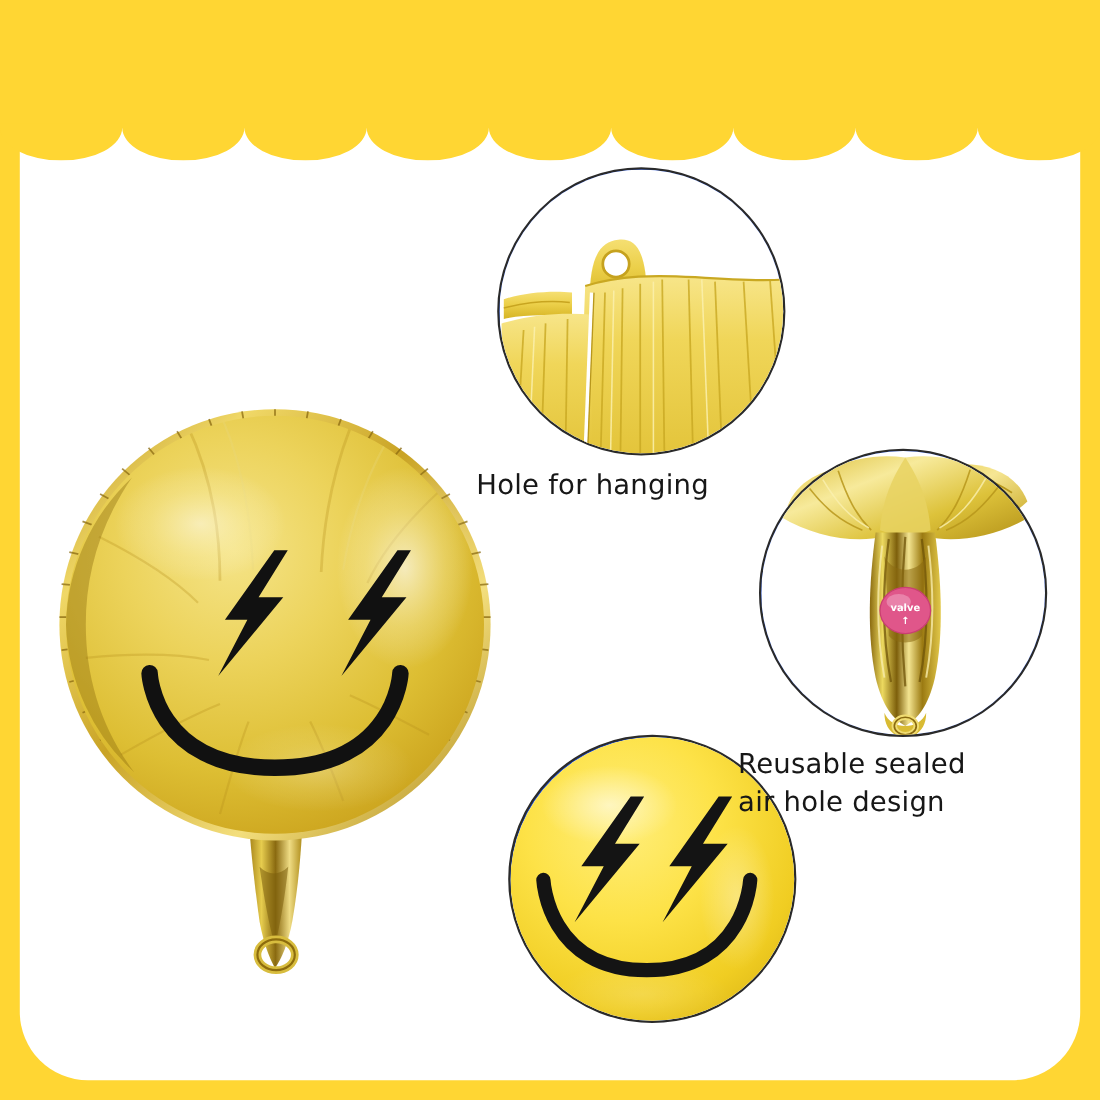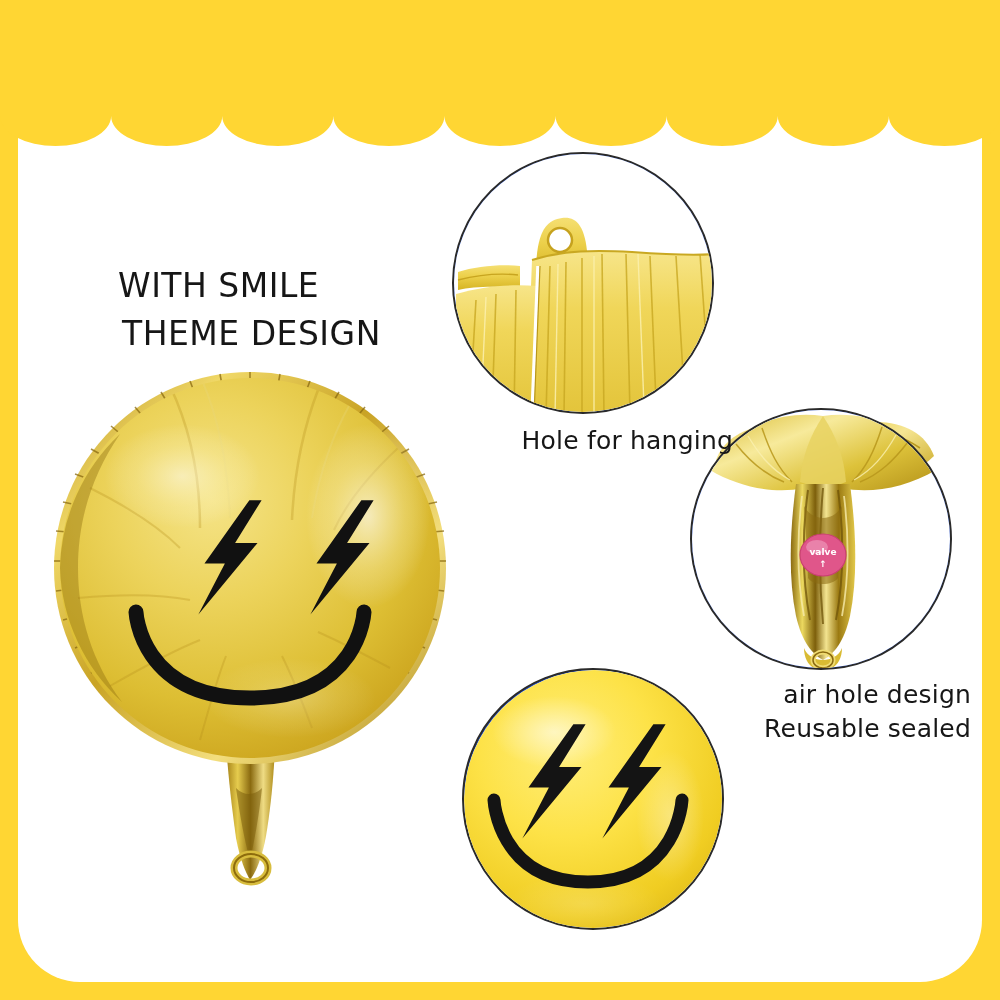--- a/index.html
+++ b/index.html
@@ -90,21 +90,21 @@
     overflow: hidden;
     background: #1d4ed8;
     z-index: 12;
   }
   #circle-hole     { left: 452px; top: 152px; width: 262px; height: 262px; }
   #circle-valve    { left: 690px; top: 408px; width: 262px; height: 262px; }
   #circle-vibrant  { left: 462px; top: 668px; width: 262px; height: 262px; }
 
   .caption {
     position: absolute;
-    text-align: right;
+    text-align: left;
     font-family: "DejaVu Sans", sans-serif;
     font-size: 25px;
     color: #171717;
     line-height: 34px;
     letter-spacing: 0.2px;
     z-index: 20;
     white-space: nowrap;
   }
   #caption-hole    { left: 433px; top: 424px; width: 300px; }
   #caption-valve   { left: 671px; top: 678px; width: 300px; }
@@ -126,24 +126,20 @@
     <defs>
       <clipPath id="cardclip">
         <rect x="0" y="0" width="1000" height="60"></rect>
       </clipPath>
     </defs>
     <path id="scallop-path" fill="#ffd633" d="M0,0 L1000,0 L1000,30 A55.55555555555556,30 0 0,1 888.8888888888889,30 A55.55555555555556,30 0 0,1 777.7777777777778,30 A55.55555555555556,30 0 0,1 666.6666666666667,30 A55.55555555555556,30 0 0,1 555.5555555555555,30 A55.55555555555556,30 0 0,1 444.44444444444446,30 A55.55555555555556,30 0 0,1 333.33333333333337,30 A55.55555555555556,30 0 0,1 222.22222222222223,30 A55.55555555555556,30 0 0,1 111.11111111111111,30 A55.55555555555556,30 0 0,1 0,30 L0,0 Z"></path>
   </svg>
 
   <div id="page-title">PRODUCT DETAILS</div>
 
-  <div id="feature-text">
-    <div class="l1">WITH SMILE</div>
-    <div class="l2">THEME DESIGN</div>
-  </div>
 
   <svg id="main-balloon-group" viewBox="0 0 400 520">
     <defs>
       <radialGradient id="foilMain" cx="40%" cy="32%" r="78%">
         <stop offset="0%" stop-color="#f5e488"></stop>
         <stop offset="34%" stop-color="#ecd35b"></stop>
         <stop offset="68%" stop-color="#ddbe33"></stop>
         <stop offset="100%" stop-color="#c79d18"></stop>
       </radialGradient>
       <linearGradient id="rimMain" x1="0" y1="0" x2="1" y2="1">
@@ -386,22 +382,22 @@
       <g>
         <ellipse cx="131" cy="145" rx="23" ry="21" fill="#e0568a"></ellipse>
         <ellipse cx="131" cy="145" rx="23" ry="21" fill="none" stroke="#c93f72" stroke-width="1.2"></ellipse>
         <ellipse cx="125" cy="137" rx="11" ry="7" fill="#f0a7c4" opacity="0.55"></ellipse>
         <text x="131" y="145" text-anchor="middle" font-family="DejaVu Sans, sans-serif" font-size="9" font-weight="700" fill="#ffffff">valve</text>
         <text x="131" y="157" text-anchor="middle" font-family="DejaVu Sans, sans-serif" font-size="9" font-weight="700" fill="#ffffff">↑</text>
       </g>
     </svg>
   </div>
   <div id="caption-valve" class="caption">
+    <div>Reusable sealed</div>
     <div>air hole design</div>
-    <div>Reusable sealed</div>
   </div>
 
   <div id="circle-vibrant" class="detail-circle">
     <svg viewBox="0 0 262 262" width="262" height="262">
       <defs>
         <radialGradient id="vibGrad" cx="42%" cy="30%" r="82%">
           <stop offset="0%" stop-color="#ffee7a"></stop>
           <stop offset="38%" stop-color="#fde247"></stop>
           <stop offset="72%" stop-color="#f0cd22"></stop>
           <stop offset="100%" stop-color="#d4ad12"></stop>

